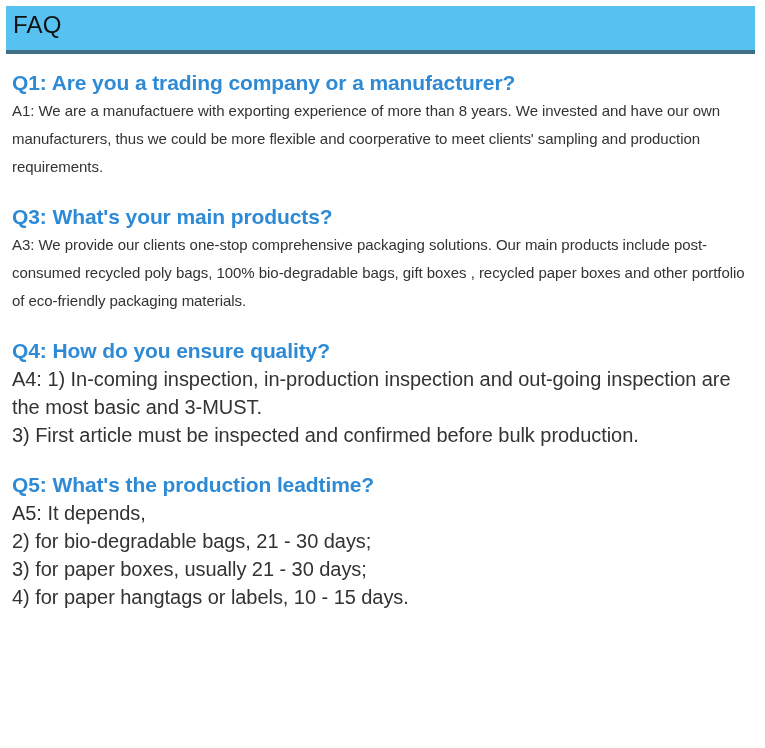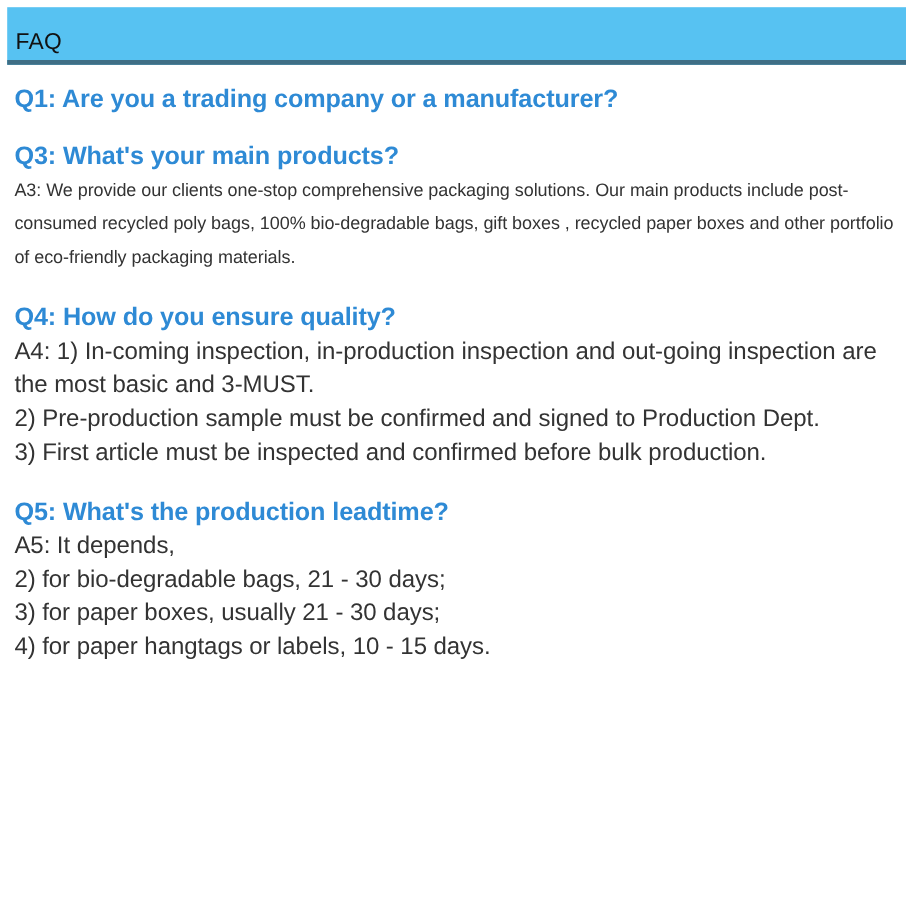--- a/index.html
+++ b/index.html
@@ -28,22 +28,22 @@
     top: 6px;
     width: 749px;
     height: 48px;
     background: #57c2f2;
     border-bottom: 4px solid #3f6e85;
     box-sizing: border-box;
   }
   .faq-banner-title {
     position: absolute;
     left: 7px;
-    top: 17px;
-    font-size: 19px;
+    top: 6px;
+    font-size: 24px;
     line-height: 26px;
     font-weight: 400;
     color: #111111;
     letter-spacing: 0.2px;
   }
 
   
   .faq-body {
     position: absolute;
     left: 12px;
@@ -87,35 +87,35 @@
 <div class="page">
 
   <div class="faq-banner">
     <div class="faq-banner-title">FAQ</div>
   </div>
 
   <div class="faq-body">
 
     <div class="faq-block">
       <p class="faq-question">Q1: Are you a trading company or a manufacturer?</p>
+      <p class="faq-answer">A1: We are a manufactuere with exporting experience of more than 8 years. We invested and have our own manufacturers, thus we could be more flexible and coorperative to meet clients' sampling and production requirements.</p>
     </div>
 
     <div class="faq-block">
     </div>
 
     <div class="faq-block">
       <p class="faq-question">Q3: What's your main products?</p>
       <p class="faq-answer">A3: We provide our clients one-stop comprehensive packaging solutions. Our main products include post-consumed recycled poly bags, 100% bio-degradable bags, gift boxes , recycled paper boxes and other portfolio of eco-friendly packaging materials.</p>
     </div>
 
     <div class="faq-block">
       <p class="faq-question">Q4: How do you ensure quality?</p>
       <div class="faq-answer">
         <span class="faq-answer-line">A4: 1) In-coming inspection, in-production inspection and out-going inspection are the most basic and 3-MUST.</span>
-        <span class="faq-answer-line">2) Pre-production sample must be confirmed and signed to Production Dept.</span>
         <span class="faq-answer-line">3) First article must be inspected and confirmed before bulk production.</span>
       </div>
     </div>
 
     <div class="faq-block">
       <p class="faq-question">Q5: What's the production leadtime?</p>
       <div class="faq-answer">
         <span class="faq-answer-line">A5: It depends,</span>
         <span class="faq-answer-line">2) for bio-degradable bags, 21 - 30 days;</span>
         <span class="faq-answer-line">3) for paper boxes, usually 21 - 30 days;</span>

